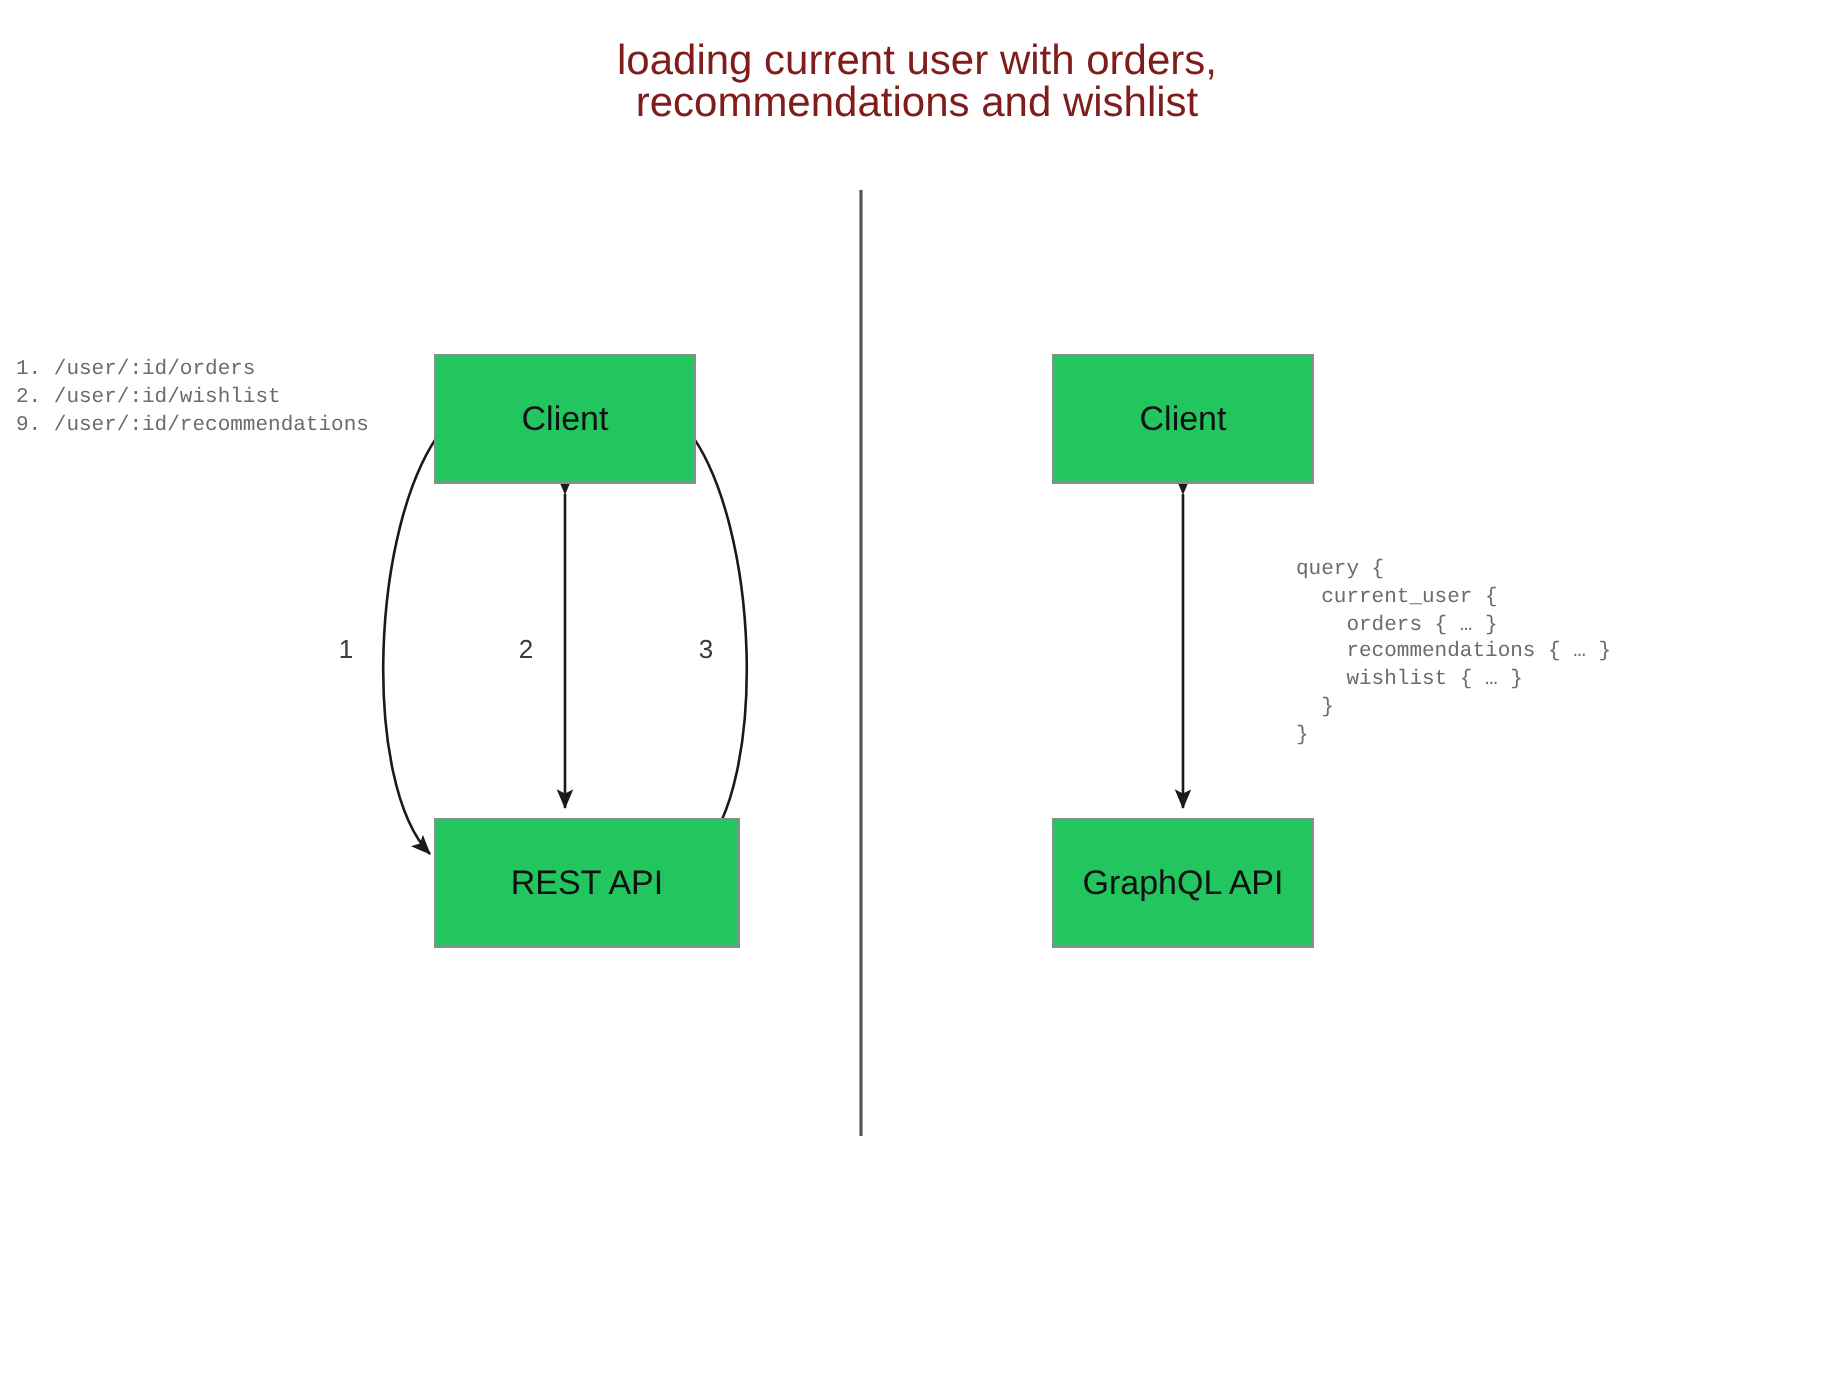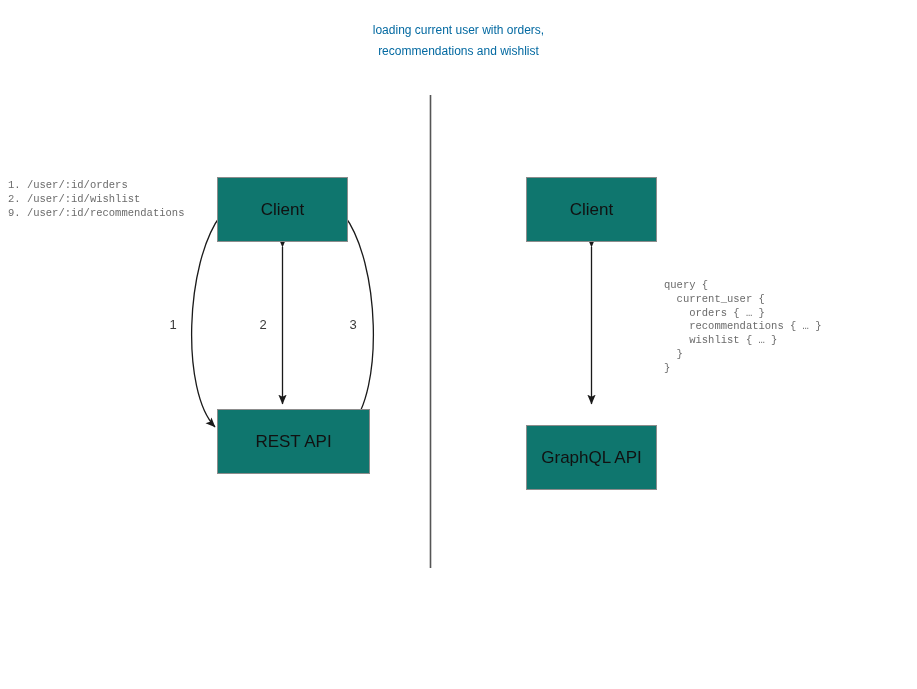--- a/index.html
+++ b/index.html
@@ -21,42 +21,42 @@
     width: 917px;
     height: 689px;
   }
 
   .title {
     position: absolute;
     left: 0;
     top: 20px;
     width: 917px;
     text-align: center;
-    font-size: 12px;
+    font-size: 21px;
     line-height: 21px;
-    color: #0369a1;
+    color: #7f1d1d;
     white-space: pre-line;
   }
 
   .node {
     position: absolute;
-    background: #0f766e;
+    background: #22c55e;
     border: 1.4px solid #8c8c8c;
     box-sizing: border-box;
     display: flex;
     align-items: center;
     justify-content: center;
     font-size: 17px;
     color: #111111;
   }
 
   #node-rest-client   { left: 217px; top: 177px; width: 131px; height: 65px; }
   #node-rest-api      { left: 217px; top: 409px; width: 153px; height: 65px; }
   #node-gql-client    { left: 526px; top: 177px; width: 131px; height: 65px; }
-  #node-gql-api       { left: 526px; top: 409px; width: 131px; height: 65px; margin-top: 16px; }
+  #node-gql-api       { left: 526px; top: 409px; width: 131px; height: 65px; }
 
   .edge-label {
     position: absolute;
     font-size: 13px;
     color: #3a3a3a;
     text-align: center;
     width: 20px;
   }
   #edge-label-1 { left: 163px; top: 317px; }
   #edge-label-2 { left: 253px; top: 317px; }
@@ -64,21 +64,21 @@
 
   .code {
     position: absolute;
     font-family: "Liberation Mono", "DejaVu Sans Mono", monospace;
     font-size: 10.5px;
     line-height: 13.8px;
     color: #6b6b6b;
     white-space: pre;
   }
   #rest-endpoints { left: 8px; top: 179px; }
-  #gql-query      { left: 664px; top: 279px; }
+  #gql-query      { left: 648px; top: 279px; }
 </style>
 </head>
 <body>
 
 <svg id="canvas" viewBox="0 0 917 689">
   <defs>
     <marker id="arrowhead" markerWidth="9" markerHeight="9" refX="7.2" refY="3.2" orient="auto" markerUnits="strokeWidth">
       <path d="M0,0 L7.6,3.2 L0,6.4 L1.6,3.2 Z" fill="#1a1a1a"></path>
     </marker>
   </defs>

